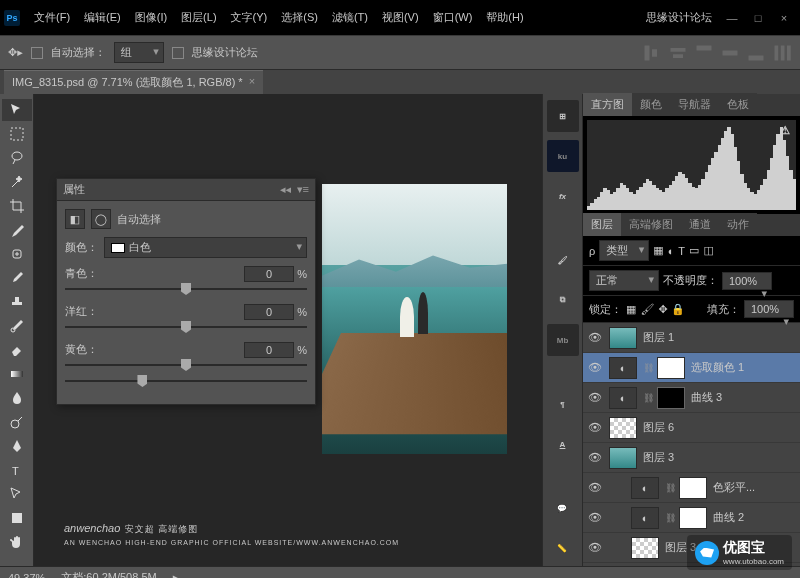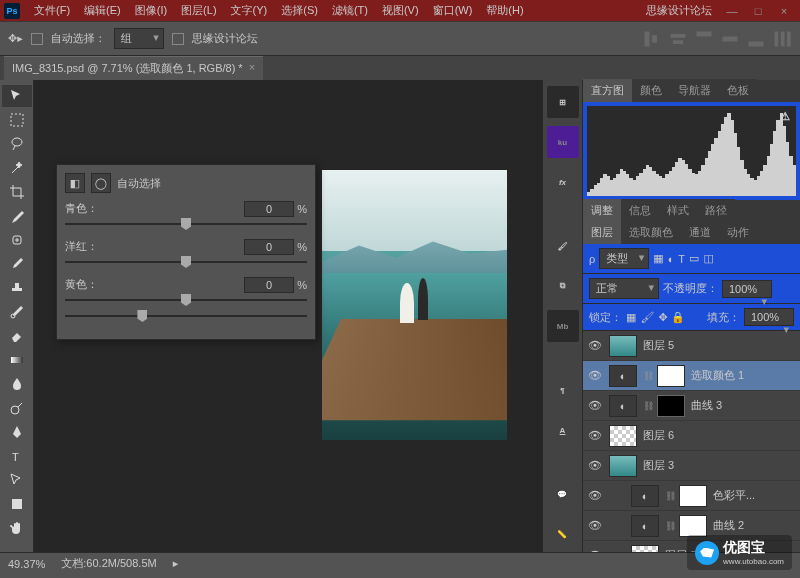--- a/index.html
+++ b/index.html
@@ -1,17 +1,17 @@
 <!DOCTYPE html>
 <html><head>
 <meta charset="utf-8">
 <style>
 *{margin:0;padding:0;box-sizing:border-box;font-family:"Microsoft YaHei",Arial,sans-serif;font-size:11px;color:#c8c8c8;user-select:none}
 body{background:#535353;width:800px;height:578px;overflow:hidden;position:relative}
-.titlebar{height:22px;background:#7f1d1d;display:flex;align-items:center;padding:0 4px;border-bottom:1px solid #383838}
+.titlebar{height:36px;background:#000000;display:flex;align-items:center;padding:0 4px;border-bottom:1px solid #383838}
 .ps-icon{width:16px;height:16px;background:#001e36;color:#31a8ff;font-weight:bold;font-size:9px;display:flex;align-items:center;justify-content:center;border-radius:2px;margin-right:8px}
 .menu{display:flex;gap:2px}
 .menu span{padding:18px 6px;cursor:pointer}
 .title-right{margin-left:auto;display:flex;align-items:center;gap:8px}
 .win-btns{display:flex;gap:2px}
 .win-btn{width:24px;height:16px;display:flex;align-items:center;justify-content:center;cursor:pointer;color:#999}
 .optbar{height:34px;background:#535353;display:flex;align-items:center;padding:0 8px;gap:8px;border-bottom:1px solid #2a2a2a}
 .checkbox{width:12px;height:12px;border:1px solid #888;display:inline-block;vertical-align:middle}
 .dropdown{background:#3f3f3f;border:1px solid #2a2a2a;padding:2px 18px 2px 6px;position:relative;min-width:50px}
 .dropdown::after{content:"▾";position:absolute;right:4px;color:#999}
@@ -40,21 +40,21 @@
 .adj-icon{width:20px;height:20px;background:#3f3f3f;border:1px solid #2a2a2a;display:flex;align-items:center;justify-content:center}
 .slider-row{margin-bottom:14px}
 .slider-label{display:flex;justify-content:space-between;margin-bottom:4px}
 .slider-input{width:50px;background:#3f3f3f;border:1px solid #2a2a2a;text-align:center;padding:1px}
 .slider-track{height:2px;background:#2a2a2a;position:relative;margin-top:6px}
 .slider-thumb{position:absolute;width:10px;height:12px;background:#aaa;top:-5px;left:50%;transform:translateX(-50%);clip-path:polygon(0 0,100% 0,100% 70%,50% 100%,0 70%)}
 .watermark{position:absolute;bottom:20px;left:30px;color:#6a6a6a;font-style:italic;font-size:18px;font-family:cursive}
 .watermark-sub{font-size:9px;font-style:normal;letter-spacing:1px}
 .right-dock{width:40px;background:#434343;border-left:1px solid #2a2a2a;display:flex;flex-direction:column;padding-top:4px;gap:4px}
 .dock-icon{width:32px;height:32px;margin:2px auto;display:flex;align-items:center;justify-content:center;cursor:pointer;border-radius:2px;font-size:8px;font-weight:bold}
-.right-panels{width:218px;background:#1d4ed8;border-left:1px solid #2a2a2a;display:flex;flex-direction:column}
+.right-panels{width:218px;background:#000000;border-left:1px solid #2a2a2a;display:flex;flex-direction:column}
 .panel-tabs{height:22px;background:#383838;display:flex;align-items:end}
 .ptab{padding:4px 8px;cursor:pointer;background:#383838;color:#999}
 .ptab.active{background:#535353;color:#c8c8c8}
 .histogram{height:90px;background:#2a2a2a;margin:4px;position:relative;overflow:hidden}
 .histo-bars{position:absolute;bottom:0;left:0;right:0;height:100%;display:flex;align-items:flex-end}
 .histo-bar{flex:1;background:#d0d0d0}
 .layer-panel{flex:1;display:flex;flex-direction:column;overflow:hidden}
 .layer-controls{padding:4px 6px;display:flex;align-items:center;gap:4px;flex-wrap:wrap;border-bottom:1px solid #2a2a2a}
 .layer-list{flex:1;overflow-y:auto;background:#434343}
 .layer-row{height:30px;display:flex;align-items:center;padding:0 4px;gap:6px;border-bottom:1px solid #383838}
@@ -253,26 +253,36 @@
     <div class="image-preview">
       <div class="sky"></div>
         <div class="mountain"></div>
         <div class="water"></div>
         <div class="pier"></div>
         <div class="figure"></div>
         <div class="figure2"></div>
     </div>
 
     <div class="properties-panel">
+      <div class="panel-header">
+        <span>属性</span>
+        <span class="spacer"></span>
+        <span class="panel-close">◂◂</span>
+        <span class="panel-close">▾≡</span>
+      </div>
       <div class="panel-body">
         <div class="panel-row">
           <span class="adj-icon">◧</span>
           <span class="adj-icon">◯</span>
           <span>自动选择</span>
         </div>
+        <div class="panel-row">
+          <span>颜色：</span>
+          <span class="dropdown" style="flex:1"><span style="display:inline-block;width:14px;height:10px;background:#fff;border:1px solid #000;vertical-align:middle;margin-right:4px"></span><span>白色</span></span>
+        </div>
         <div class="slider-row">
           <div class="slider-label">
               <span>青色：</span>
               <span><input class="slider-input" value="0" style=""> <span>%</span></span>
             </div>
           <div class="slider-track">
               <div class="slider-thumb"></div>
             </div>
         </div>
         <div class="slider-row">
@@ -294,25 +304,29 @@
             </div>
         </div>
         <div class="slider-row">
           <div class="slider-track">
               <div class="slider-thumb" style="left:32%"></div>
             </div>
         </div>
       </div>
     </div>
 
+    <div class="watermark">
+      <span>anwenchao</span> <span class="watermark-sub">安文超 高端修图</span>
+      <div class="watermark-sub" style="font-size:7px;margin-top:2px">AN WENCHAO HIGH-END GRAPHIC OFFICIAL WEBSITE/WWW.ANWENCHAO.COM</div>
+    </div>
   </div>
 
   <div class="right-dock">
     <div class="dock-icon" style="background:#2a2a2a">⊞</div>
-    <div class="dock-icon" style="background:#4c1d95;color:#888">ku</div>
+    <div class="dock-icon" style="background:#0f172a;color:#888">ku</div>
     <div class="dock-icon" style="font-style:italic">fx</div>
     <div style="height:20px"></div>
     <div class="dock-icon">🖌</div>
     <div class="dock-icon">⧉</div>
     <div class="dock-icon" style="background:#2a2a2a;color:#888">Mb</div>
     <div style="height:20px"></div>
     <div class="dock-icon">¶</div>
     <div class="dock-icon" style="text-decoration:underline">A</div>
     <div style="height:20px"></div>
     <div class="dock-icon">💬</div>
@@ -389,28 +403,22 @@
           <div class="histo-bar" style="height: 72%;"></div>
           <div class="histo-bar" style="height: 85%;"></div>
           <div class="histo-bar" style="height: 92%;"></div>
           <div class="histo-bar" style="height: 78%;"></div>
           <div class="histo-bar" style="height: 60%;"></div>
           <div class="histo-bar" style="height: 45%;"></div>
           <div class="histo-bar" style="height: 35%;"></div>
         </div>
     </div>
     <div class="panel-tabs">
-      <span class="ptab active">调整</span>
-      <span class="ptab">信息</span>
-      <span class="ptab">样式</span>
-      <span class="ptab">路径</span>
-    </div>
-    <div class="panel-tabs">
       <span class="ptab active">图层</span>
-      <span class="ptab">选取颜色</span>
+      <span class="ptab">高端修图</span>
       <span class="ptab">通道</span>
       <span class="ptab">动作</span>
     </div>
     <div class="layer-panel">
       <div class="layer-controls">
         <span>ρ</span>
         <span class="dropdown">类型</span>
         <span>▦</span>
         <span>◐</span>
         <span>T</span>
@@ -428,21 +436,21 @@
         <span>🖌</span>
         <span>✥</span>
         <span>🔒</span>
         <span style="margin-left:auto">填充：</span>
         <span class="dropdown" style="width:42px">100%</span>
       </div>
       <div class="layer-list" id="layer-list">
           <div class="layer-row">
             <span class="eye">👁</span>
             <span class="layer-thumb img"></span>
-            <span>图层 5</span>
+            <span>图层 1</span>
           </div>
           <div class="layer-row selected">
             <span class="eye">👁</span>
             <span class="layer-thumb adj">◐</span>
             <span class="link-icon">⛓</span>
             <span class="layer-thumb mask"></span>
             <span>选取颜色 1</span>
           </div>
           <div class="layer-row">
             <span class="eye">👁</span>

